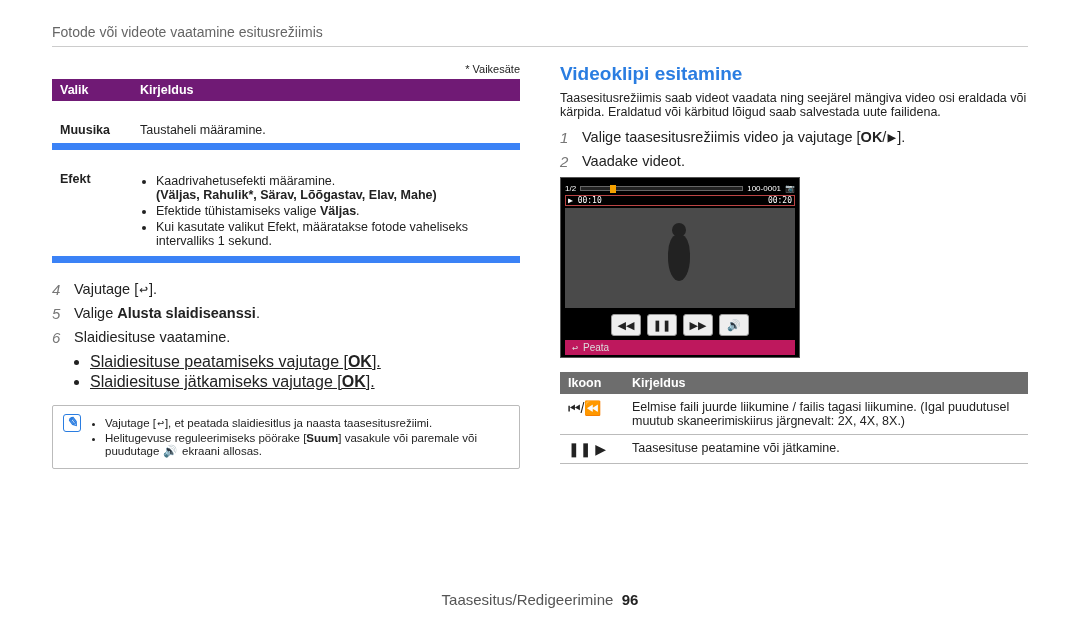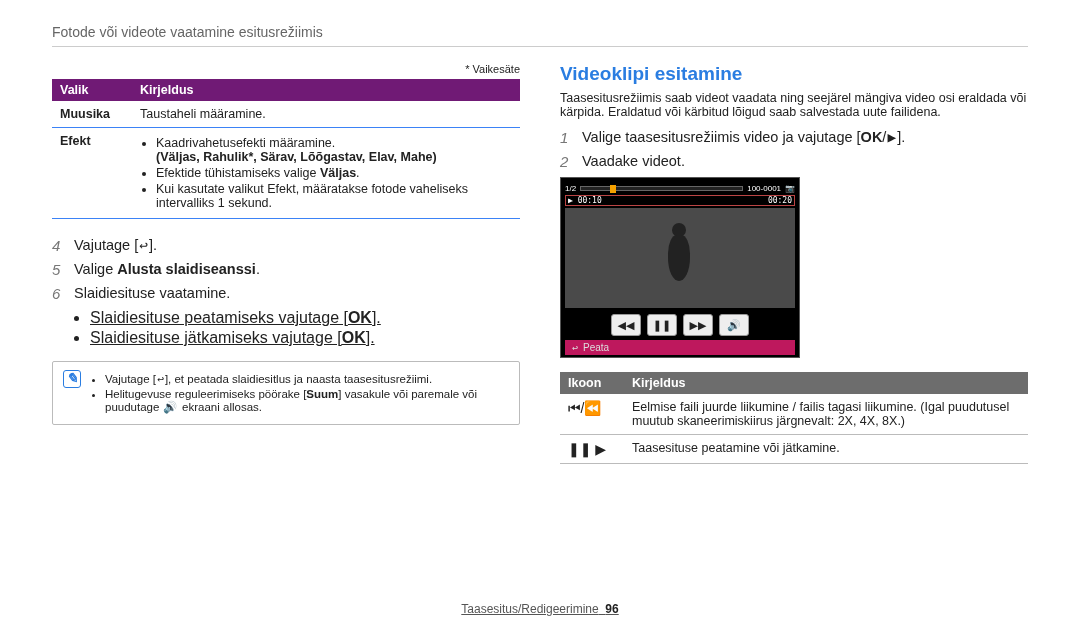--- a/index.html
+++ b/index.html
@@ -40,23 +40,23 @@
   }
   table.opts th {
     background: #701a75;
     color: #fff;
     text-align: left;
     font-weight: bold;
     padding: 4px 8px;
     font-size: 12.5px;
   }
   table.opts td {
-    padding: 6px 8px 6px 8px;
+    padding: 22px 8px 6px 8px;
     vertical-align: top;
-    border-bottom: 1px solid #3b82f6;
+    border-bottom: 7px solid #3b82f6;
     margin-top: 36px;
   }
   table.opts td.k { font-weight: bold; width: 80px; }
   table.opts ul { list-style: disc; margin-left: 16px; }
   table.opts ul li { margin: 2px 0; }
   .effects-line { font-weight: bold; }
   .normal { font-weight: normal; }
 
   ol.steps {
     list-style: none;
@@ -194,22 +194,22 @@
     width:100%; border-collapse:collapse; font-size:12.5px; margin-top:14px;
   }
   table.icons th {
     background:#6d6d6d;color:#fff;text-align:left;font-weight:bold;
     padding:4px 8px;
   }
   table.icons td { padding:6px 8px; vertical-align:top; border-bottom:1px solid #bbb;}
   table.icons td.k { width:64px; font-size:14px; }
 
   .footer {
-    position:absolute; bottom:14px; left:0; width:100%; text-align:center;
-    font-size:12px; color:#555;text-decoration:underline;
+    position:absolute; bottom:22px; left:0; width:100%; text-align:center;
+    font-size:15px; color:#555;
   }
   .footer b { color:#222; }
 </style>
 </head>
 <body>
 
 <div class="header-title">Fotode või videote vaatamine esitusrežiimis</div>
 
 <div class="cols">
 

